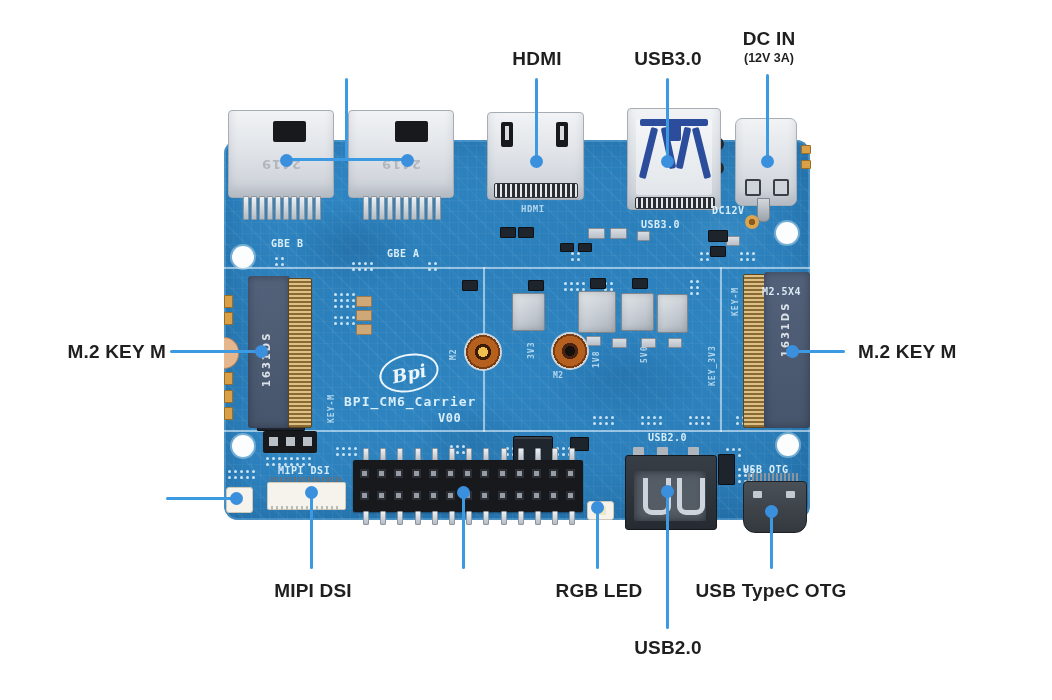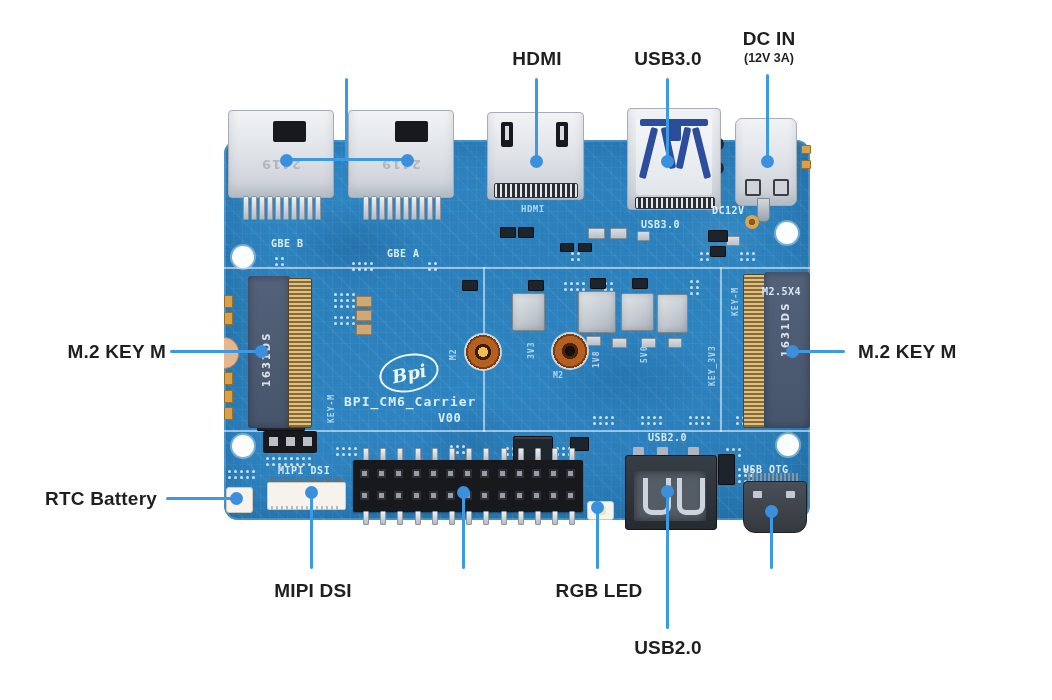--- a/index.html
+++ b/index.html
@@ -523,18 +523,18 @@
   <div class="co-dot" style="left:591px;top:501px;"></div>
   <div class="co-dot" style="left:661px;top:485px;"></div>
   <div class="co-dot" style="left:765px;top:505px;"></div>
 
   <div class="co-label" style="left:487px;top:48px;width:100px;">HDMI</div>
   <div class="co-label" style="left:618px;top:48px;width:100px;">USB3.0</div>
   <div class="co-label" style="left:719px;top:28px;width:100px;">DC IN</div>
   <div class="co-sub" style="left:719px;top:51px;width:100px;">(12V 3A)</div>
   <div class="co-label" style="left:28px;top:341px;width:138px;text-align:right;">M.2 KEY M</div>
   <div class="co-label" style="left:858px;top:341px;width:160px;text-align:left;">M.2 KEY M</div>
-  <div class="co-label" style="left:18px;top:488px;width:139px;text-align:right;">RTC Battery</div>
   <div class="co-label" style="left:253px;top:580px;width:120px;">MIPI DSI</div>
   <div class="co-label" style="left:540px;top:580px;width:118px;">RGB LED</div>
+  <div class="co-label" style="left:690px;top:580px;width:162px;">USB TypeC OTG</div>
   <div class="co-label" style="left:608px;top:637px;width:120px;">USB2.0</div>
 
 </div>
 
 </body></html>

